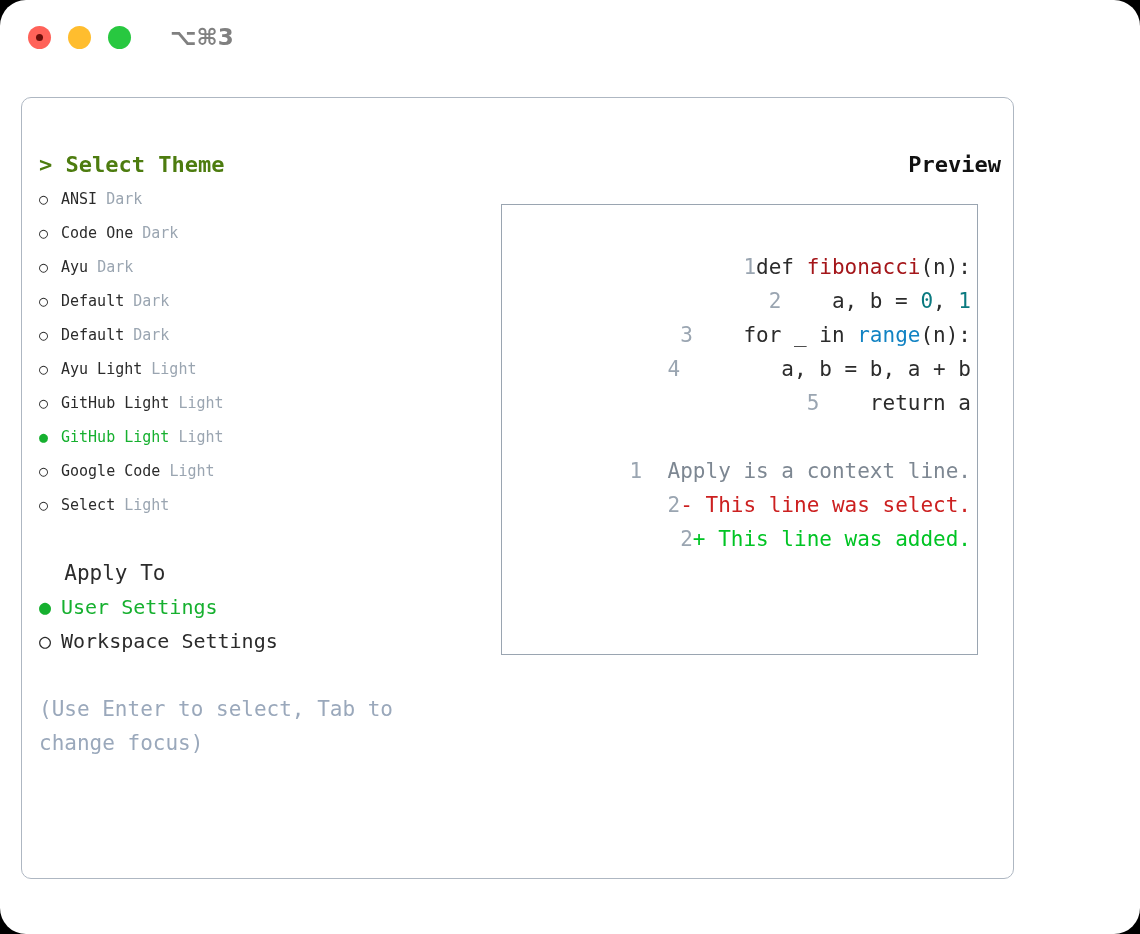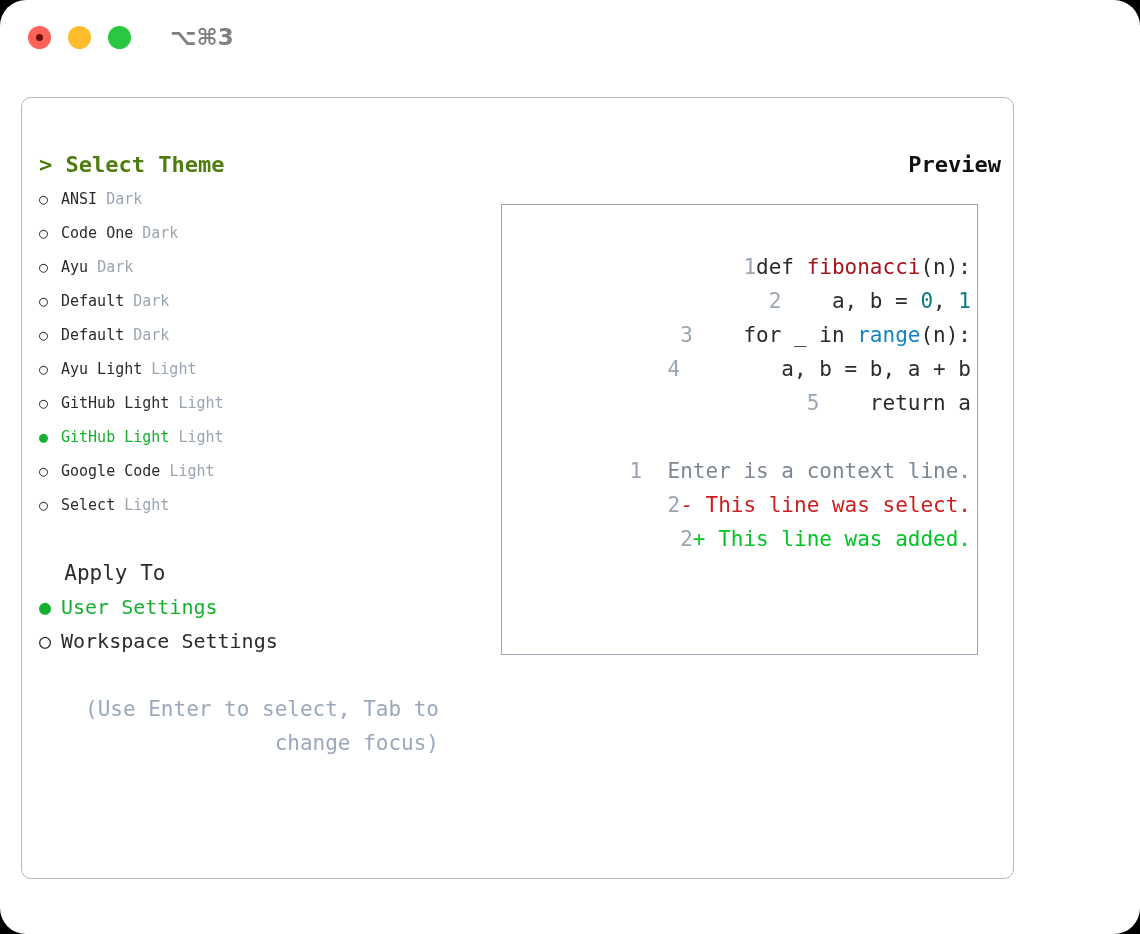--- a/index.html
+++ b/index.html
@@ -125,21 +125,20 @@
     white-space: pre;
     color: #2b2b2b;
   }
 
   #hint {
     margin-top: 34px;
     font-size: 21px;
     line-height: 34px;
     color: #9aa8bb;
     width: 400px;
-    text-align: right;
   }
 
   
   #right-col {
     position: absolute;
     left: 479px;
     top: 50px;
     width: 500px;
     text-align: right;
   }
@@ -233,21 +232,21 @@
       <div id="preview-header" class="mono">Preview</div>
 
       <div id="preview-box">
         <div id="code-area">
             <div class="code-line"><span class="gutter">1</span><span>def </span><span class="tok-fn">fibonacci</span><span>(n):</span></div>
             <div class="code-line"><span class="gutter">2</span><span>    a, b = </span><span class="tok-num">0</span><span>, </span><span class="tok-num">1</span></div>
             <div class="code-line"><span class="gutter">3</span><span>    for _ in </span><span class="tok-call">range</span><span>(n):</span></div>
             <div class="code-line"><span class="gutter">4</span><span>        a, b = b, a + b</span></div>
             <div class="code-line"><span class="gutter">5</span><span>    return a</span></div>
             <div class="spacer-line"></div>
-            <div class="code-line"><span class="gutter">1</span><span class="diff-ctx"> </span><span class="diff-ctx"> Enter is a context line.</span></div>
+            <div class="code-line"><span class="gutter">1</span><span class="diff-ctx"> </span><span class="diff-ctx"> Apply is a context line.</span></div>
             <div class="code-line"><span class="gutter">2</span><span class="diff-del">-</span><span class="diff-del"> This line was select.</span></div>
             <div class="code-line"><span class="gutter">2</span><span class="diff-add">+</span><span class="diff-add"> This line was added.</span></div>
           </div>
       </div>
     </div>
 
   </div>
 </div>
 
 </body></html>

